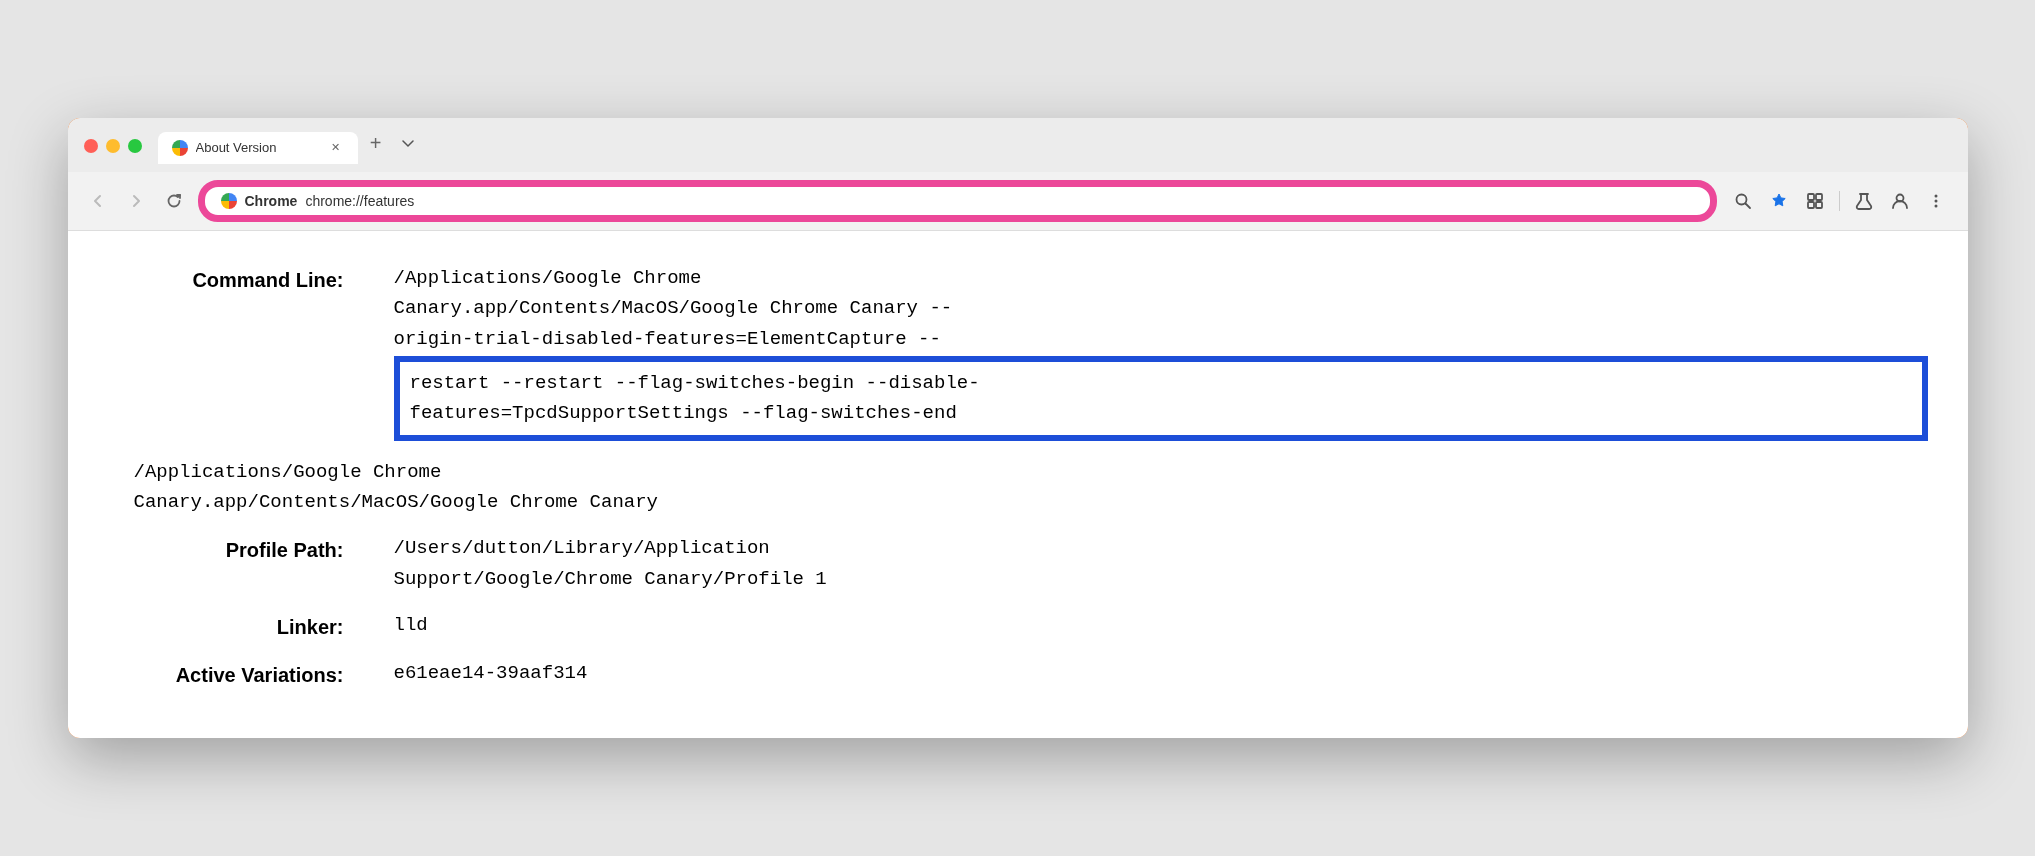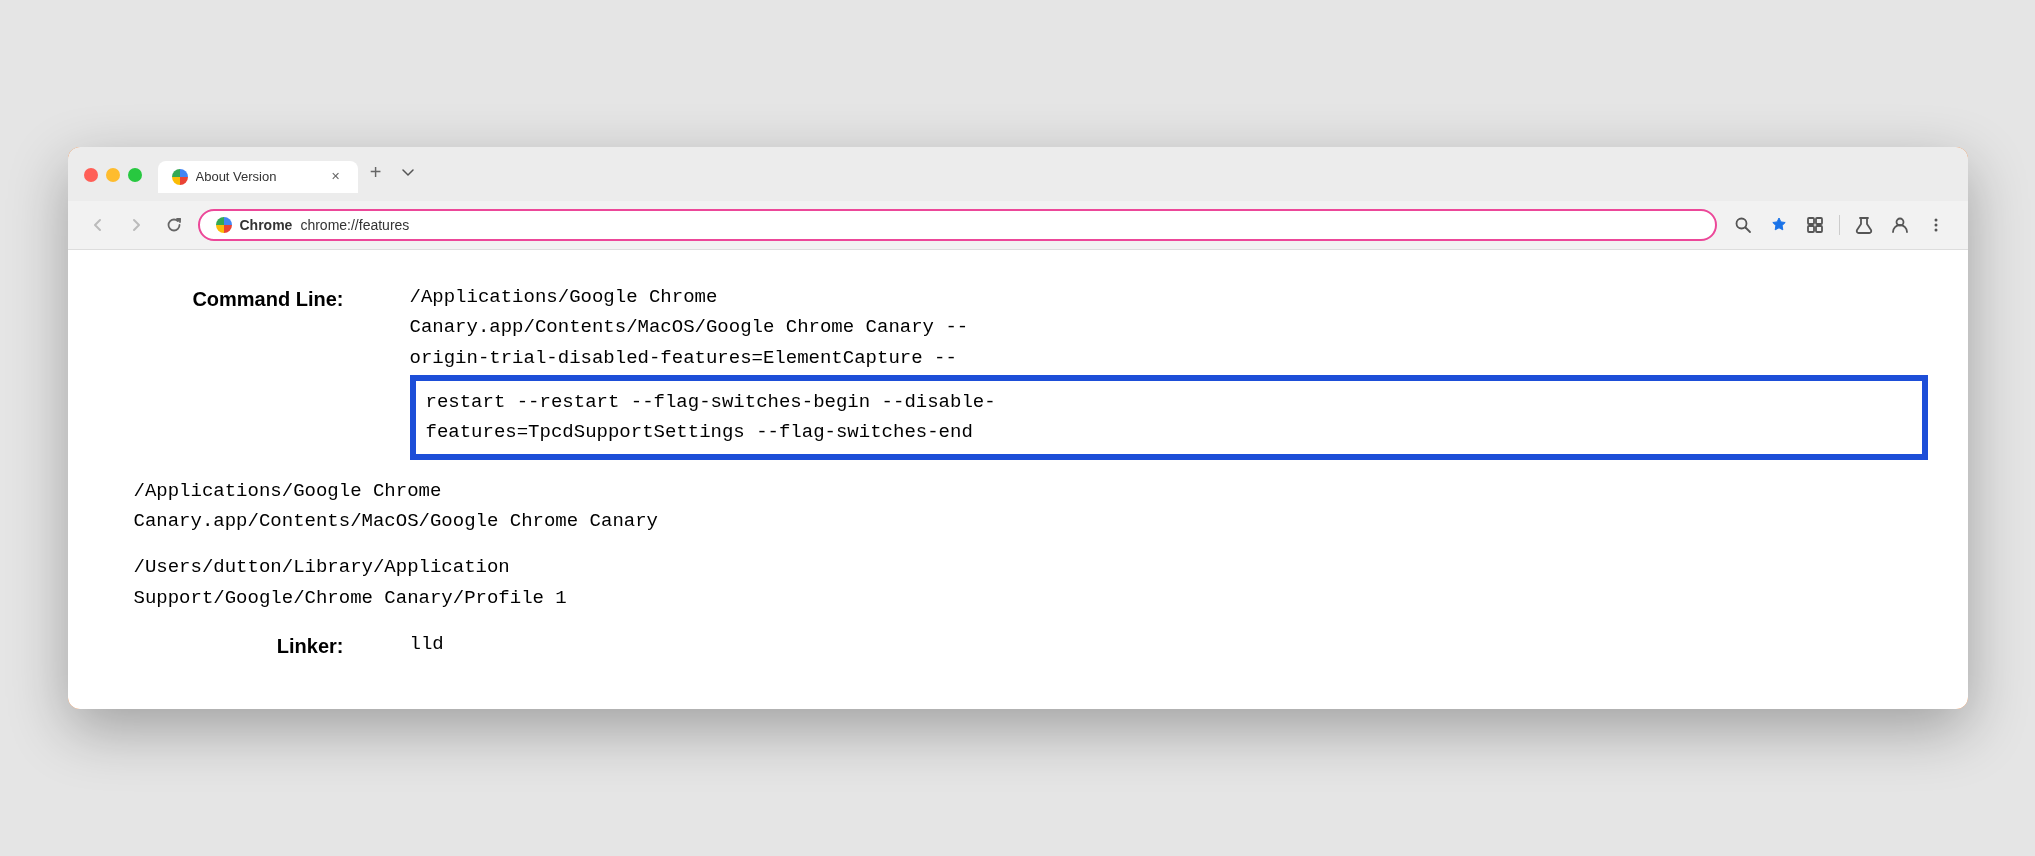--- a/index.html
+++ b/index.html
@@ -165,21 +165,21 @@
     }
 
     .url-bar {
       flex: 1;
       background: #ffffff;
       border-radius: 20px;
       padding: 6px 16px;
       display: flex;
       align-items: center;
       gap: 8px;
-      border: 2px solid #ec4899;
+      border: 7px solid #ec4899;
     }
 
     .url-favicon {
       width: 16px;
       height: 16px;
     }
 
     .url-site-label {
       font-size: 14px;
       font-weight: 600;
@@ -226,21 +226,20 @@
     .page-content {
       padding: 32px 40px;
       font-family: monospace;
       background: #ffffff;
     }
 
     .info-row {
       display: flex;
       align-items: flex-start;
       margin-bottom: 16px;
-      gap: 16px;
     }
 
     .info-label {
       font-family: -apple-system, BlinkMacSystemFont, 'Helvetica Neue', Arial, sans-serif;
       font-weight: 700;
       font-size: 20px;
       color: #000;
       min-width: 260px;
       text-align: right;
       padding-right: 24px;
@@ -384,25 +383,30 @@
     </div>
 
     <div class="info-row">
       <div class="info-value">
         /Applications/Google Chrome<br>
         Canary.app/Contents/MacOS/Google Chrome Canary
       </div>
     </div>
 
     <div class="info-row">
+      <div class="info-label">Profile Path:</div>
       <div class="info-value">
         /Users/dutton/Library/Application<br>
         Support/Google/Chrome Canary/Profile 1
       </div>
     </div>
 
     <div class="info-row">
       <div class="info-label">Linker:</div>
       <div class="info-value">lld</div>
     </div>
 
+    <div class="info-row">
+      <div class="info-label">Active Variations:</div>
+      <div class="info-value">e61eae14-39aaf314</div>
+    </div>
   </div>
 </div>
 
 </body></html>

